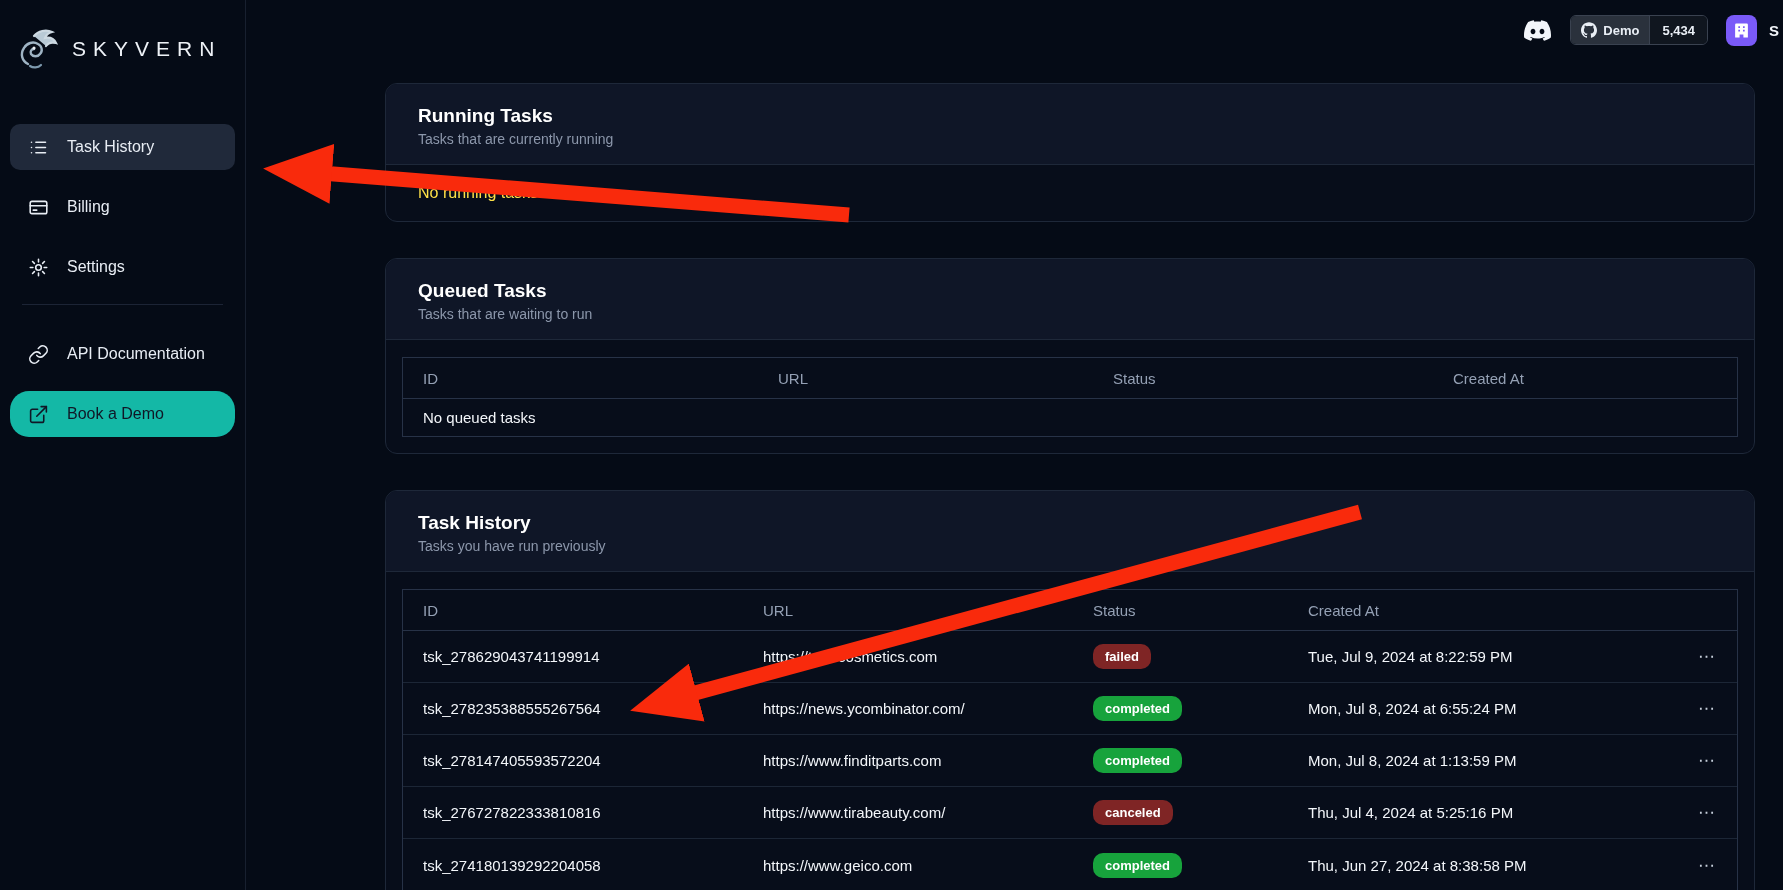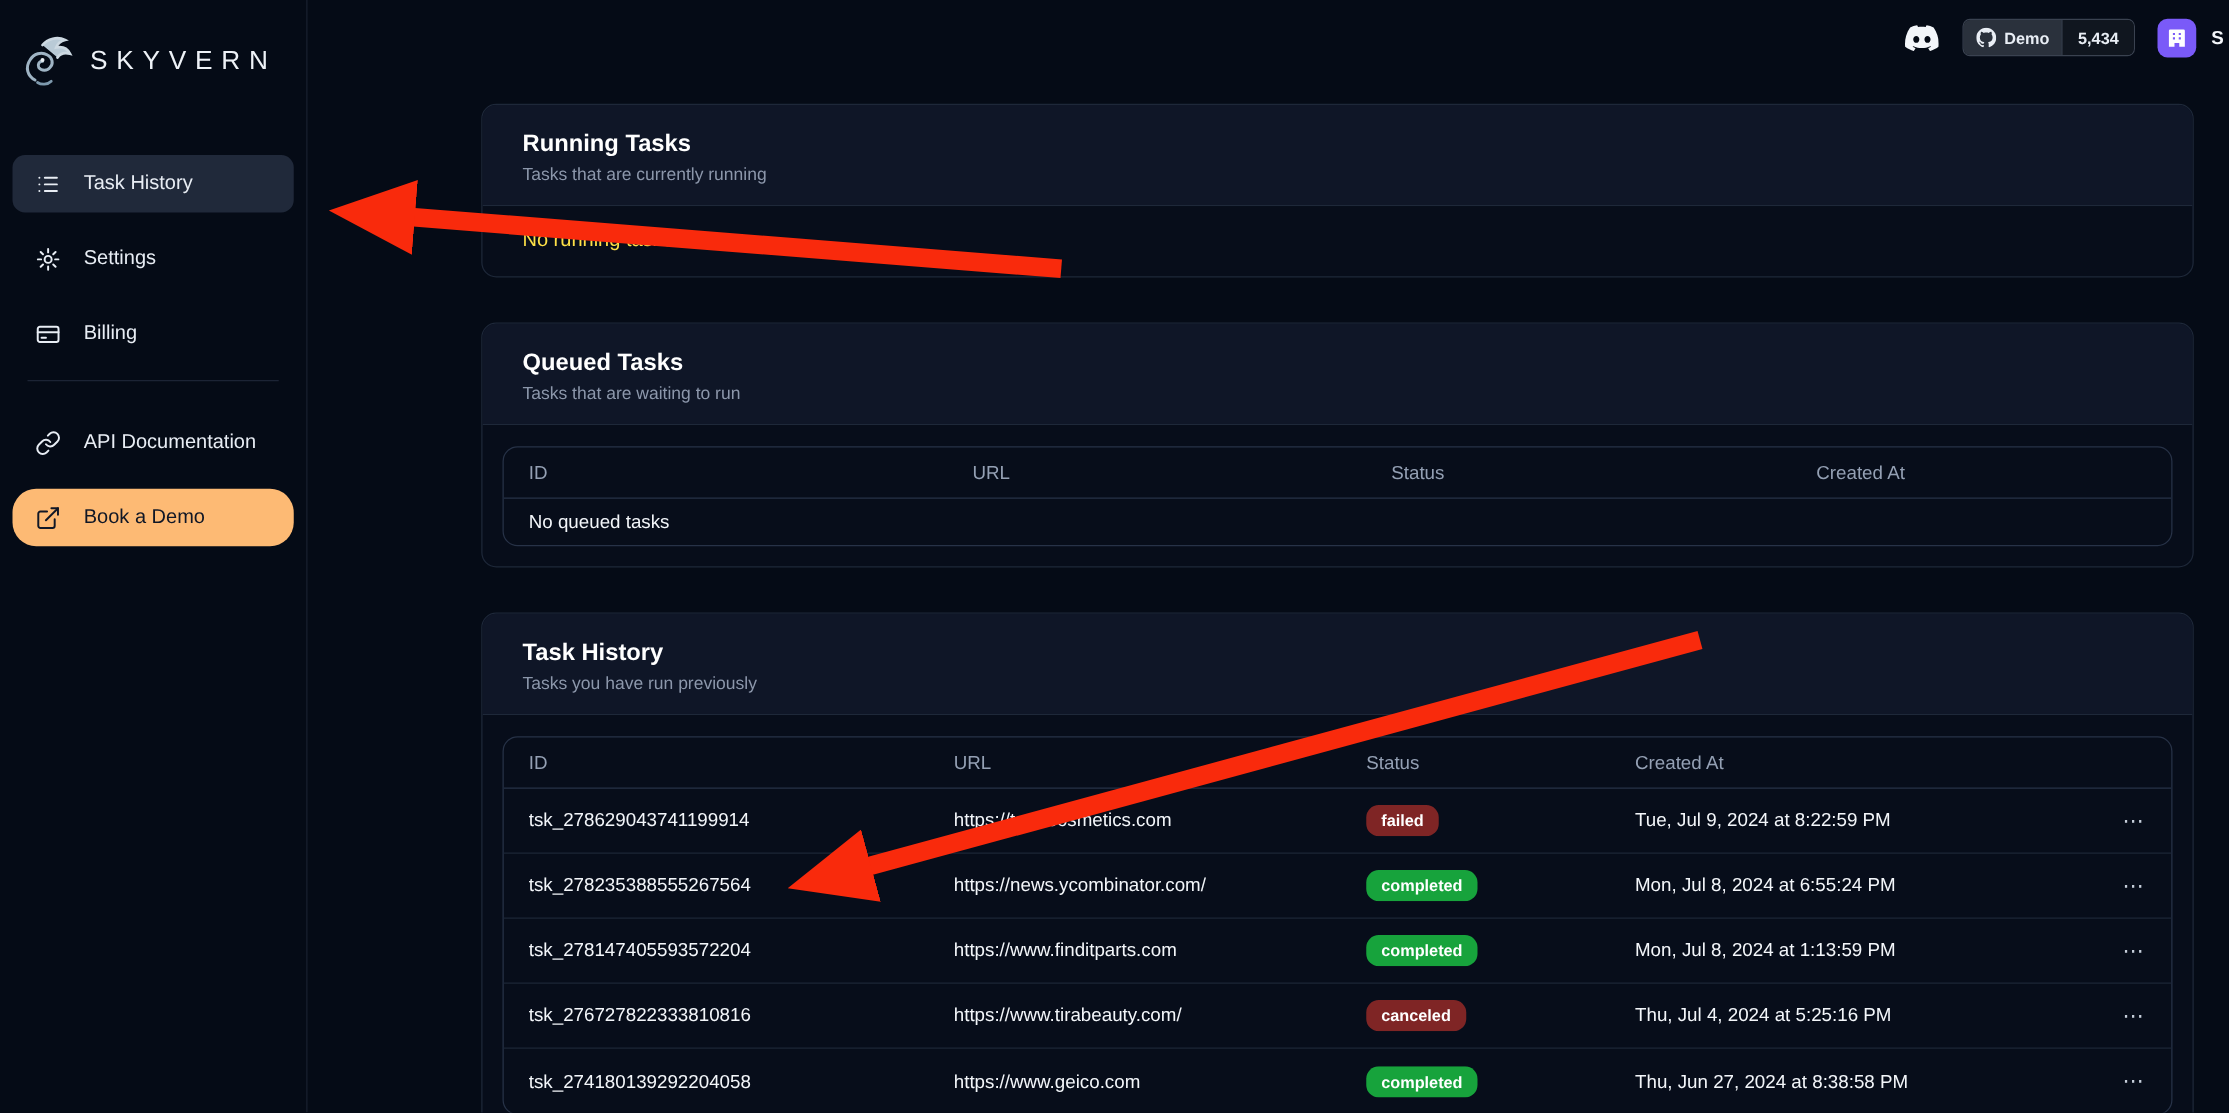--- a/index.html
+++ b/index.html
@@ -22,21 +22,21 @@
   .logo-text { font-size:21px; letter-spacing:7px; font-weight:400; color:#eef2f7; }
   .nav { margin-top:26px; padding:0 10px; }
   .nav-item {
     display:flex; align-items:center; gap:18px;
     height:46px; padding:0 18px; margin-bottom:14px;
     border-radius:10px; cursor:pointer;
     font-size:16px; font-weight:500; color:#e8edf4;
   }
   .nav-item svg { width:21px; height:21px; stroke:#e8edf4; fill:none; stroke-width:1.8; stroke-linecap:round; stroke-linejoin:round; flex:0 0 auto; }
   .nav-item.active { background:#20293a; }
-  .nav-item.light { background:#fdba74; color:#101726;border-radius:19px; }
+  .nav-item.light { background:#14b8a6; color:#101726;border-radius:19px; }
   .nav-item.light svg { stroke:#101726; }
   .nav-divider { height:1px; background:#1c2435; margin:12px 12px 26px 12px; }
   
   .topbar {
     position:absolute; top:0; left:246px; right:0; height:60px;
     display:flex; align-items:center; justify-content:flex-end;
     gap:18px; padding-right:2px; z-index:3;
   }
   .discord-btn { width:30px; height:30px; display:flex; align-items:center; justify-content:center; cursor:pointer; }
   .discord-btn svg { width:27px; height:27px; fill:#f3f6fa; }
@@ -58,21 +58,21 @@
   .main { position:absolute; left:246px; top:0; right:0; bottom:0; padding:83px 28px 0 139px; }
   .card { border:1px solid #1e2839; border-radius:12px; background:#070d1a; margin-bottom:36px; }
   .card-header {
     background:#0f1627; border-bottom:1px solid #1e2839;
     border-radius:11px 11px 0 0; padding:21px 32px 17px 32px;
   }
   .card-title { font-size:19px; font-weight:700; color:#ffffff; }
   .card-sub { font-size:14px; color:#8c97ab; margin-top:4px; }
   .empty-line { padding:19px 32px; font-size:16px; color:#fde047; }
   .card-body { padding:17px 16px 16px 16px; }
-  .inner-table { border:1px solid #273247; border-radius:12px; overflow:hidden; }
+  .inner-table { border:1px solid #273247; border-radius:0; overflow:hidden; }
   .thead { display:grid; align-items:center; height:41px; border-bottom:1px solid #273247; color:#94a0b4; font-size:15px; }
   .thead > div { padding:0 20px; }
   .grid-q { grid-template-columns:355px 335px 340px 1fr; }
   .grid-h { grid-template-columns:340px 330px 215px 1fr 64px; }
   .empty-row { height:37px; display:flex; align-items:center; padding:0 20px; font-size:15px; color:#f3f6fa; }
   .trow { display:grid; align-items:center; height:52px; border-bottom:1px solid #1c2636; font-size:15px; cursor:pointer; }
   .trow:last-child { border-bottom:none; }
   .trow > div { padding:0 20px; white-space:nowrap; overflow:hidden; }
   .badge {
     display:inline-block; padding:5px 12px; border-radius:10px;
@@ -108,32 +108,32 @@
           <line x1="9" y1="12" x2="20" y2="12"></line>
           <line x1="9" y1="18" x2="20" y2="18"></line>
           <line x1="4" y1="6" x2="4.01" y2="6"></line>
           <line x1="4" y1="12" x2="4.01" y2="12"></line>
           <line x1="4" y1="18" x2="4.01" y2="18"></line>
         </svg>
       <span>Task History</span>
     </div>
     <div class="nav-item">
       <svg viewBox="0 0 24 24">
+          <rect x="2.5" y="5" width="19" height="14" rx="2"></rect>
+          <line x1="2.5" y1="10" x2="21.5" y2="10"></line>
+          <line x1="6" y1="15" x2="10" y2="15"></line>
+        </svg>
+      <span>Billing</span>
+    </div>
+    <div class="nav-item">
+      <svg viewBox="0 0 24 24">
         <circle cx="12" cy="12" r="3.2"></circle>
         <path d="M12 2.6v3M12 18.4v3M2.6 12h3M18.4 12h3M5.2 5.2l2.1 2.1M16.7 16.7l2.1 2.1M5.2 18.8l2.1-2.1M16.7 7.3l2.1-2.1"></path>
       </svg>
       <span>Settings</span>
-    </div>
-    <div class="nav-item">
-      <svg viewBox="0 0 24 24">
-          <rect x="2.5" y="5" width="19" height="14" rx="2"></rect>
-          <line x1="2.5" y1="10" x2="21.5" y2="10"></line>
-          <line x1="6" y1="15" x2="10" y2="15"></line>
-        </svg>
-      <span>Billing</span>
     </div>
 
     <div class="nav-divider"></div>
 
     <div class="nav-item">
       <svg viewBox="0 0 24 24">
           <path d="M10 13a5 5 0 0 0 7.54.54l3-3a5 5 0 0 0-7.07-7.07l-1.72 1.71"></path>
           <path d="M14 11a5 5 0 0 0-7.54-.54l-3 3a5 5 0 0 0 7.07 7.07l1.71-1.71"></path>
         </svg>
       <span>API Documentation</span>

